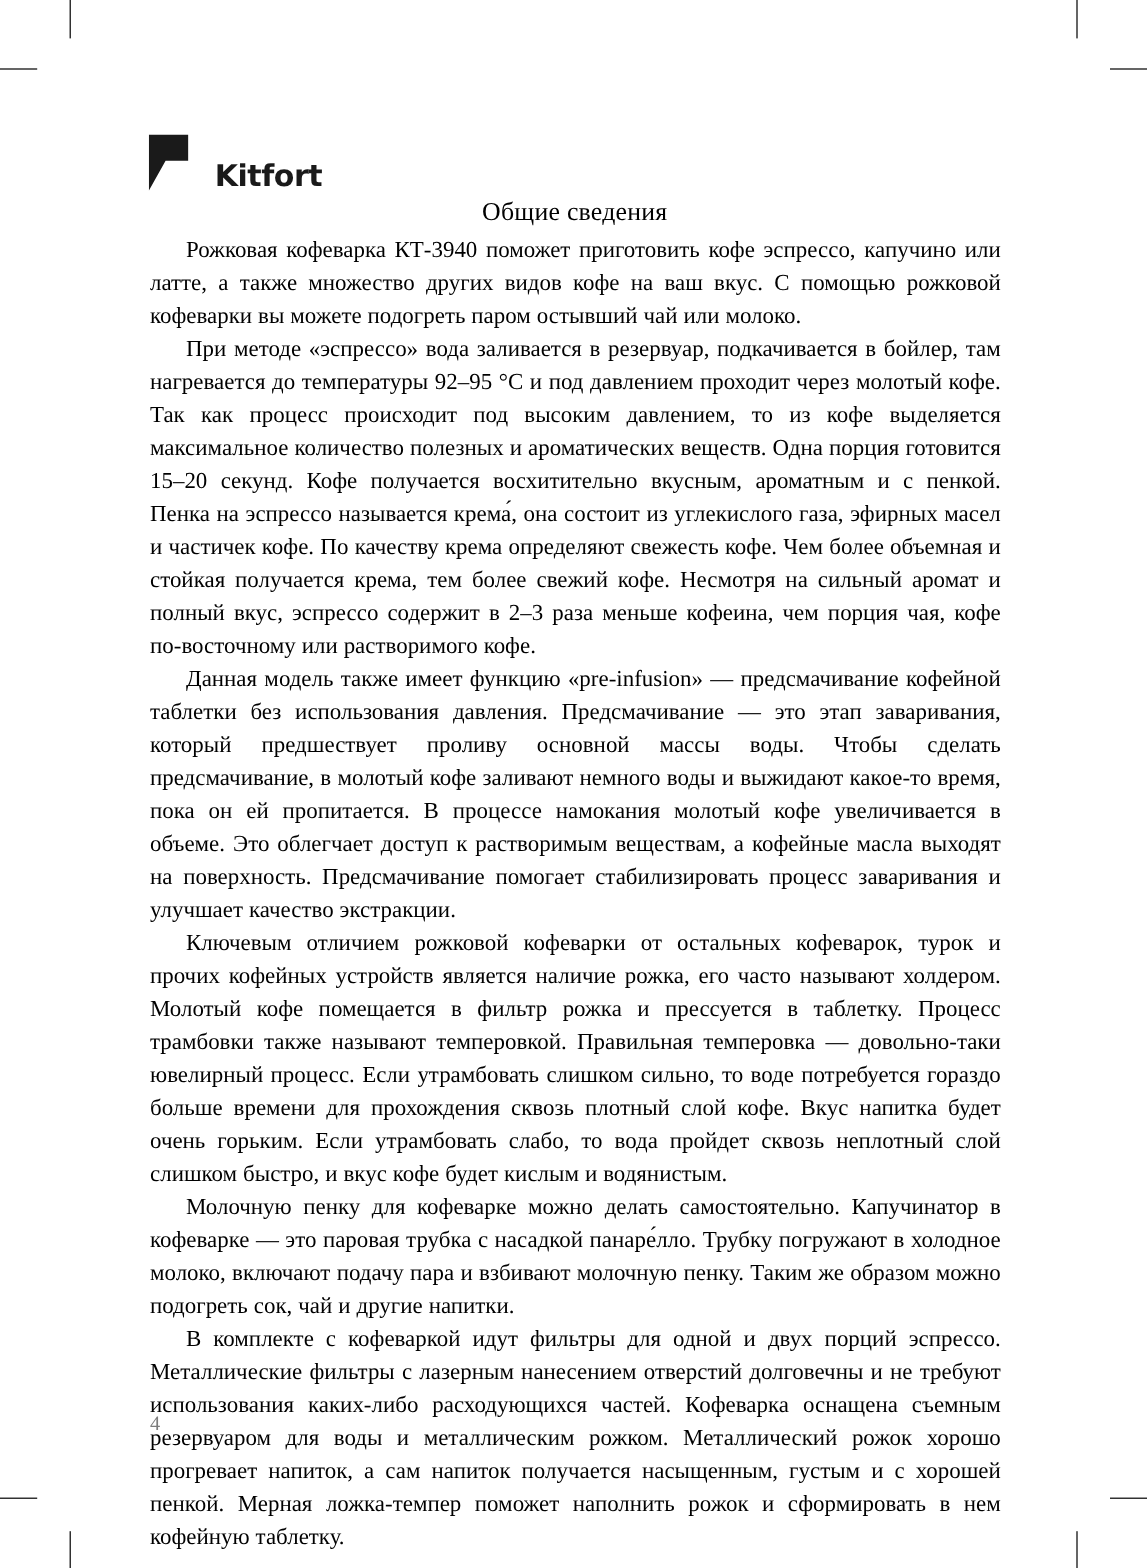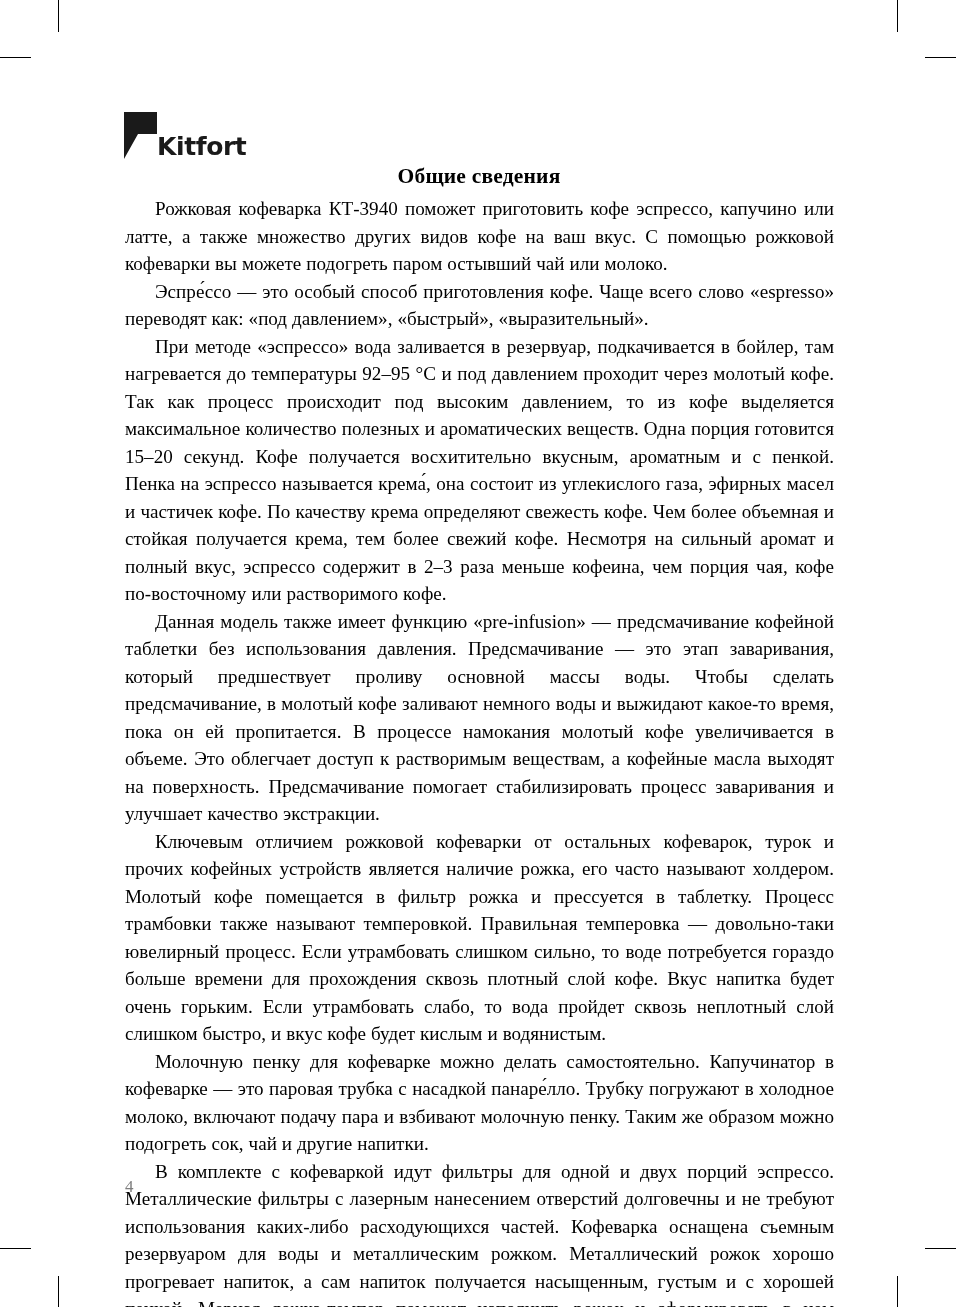--- a/index.html
+++ b/index.html
@@ -40,21 +40,21 @@
   .crop-br-v { left: 897px; top: 1276px; height: 31px; }
   .crop-br-h { left: 925px; top: 1248px; width: 31px;  }
 
   
   #logo {
     position: absolute;
     left: 124px;
     top: 108px;
     display: flex;
     align-items: flex-end;
-    gap: 0;
+    gap: 22px;
     height: 54px;
   }
   #logo-mark {
     width: 33px;
     height: 50px;
     display: block;
   }
   #logo-wordmark {
     font-family: "DejaVu Sans", "Liberation Sans", sans-serif;
     font-weight: 700;
@@ -66,21 +66,21 @@
   }
 
   
   #section-heading {
     position: absolute;
     left: 125px;
     top: 150px;
     width: 708px;
     text-align: center;
     font-family: "Liberation Serif", "DejaVu Serif", serif;
-    font-weight: 700;
+    font-weight: 400;
     font-size: 21.5px;
     line-height: 1.15;
     letter-spacing: 0.2px;
     color: #000000;
   }
 
   
   #body-column {
     position: absolute;
     left: 125px;
@@ -128,21 +128,20 @@
     <svg id="logo-mark" viewBox="0 0 33 50" xmlns="http://www.w3.org/2000/svg" aria-hidden="true">
       <path d="M0 0 H33 V22 H14 L0 47 Z" fill="#1a1a1a"></path>
     </svg>
     <span id="logo-wordmark">Kitfort</span>
   </div>
 
   <h1 id="section-heading">Общие сведения</h1>
 
   <div id="body-column">
     <p>Рожковая кофеварка КТ-3940 поможет приготовить кофе эспрессо, капучино или латте, а также множество других видов кофе на ваш вкус. С помощью рожковой кофеварки вы можете подогреть паром остывший чай или молоко.</p>
-    <p>Эспре́ссо — это особый способ приготовления кофе. Чаще всего слово «espresso» переводят как: «под давлением», «быстрый», «выразительный».</p>
     <p>При методе «эспрессо» вода заливается в резервуар, подкачивается в бойлер, там нагревается до температуры 92–95 °C и под давлением проходит через молотый кофе. Так как процесс происходит под высоким давлением, то из кофе выделяется максимальное количество полезных и ароматических веществ. Одна порция готовится 15–20 секунд. Кофе получается восхитительно вкусным, ароматным и с пенкой. Пенка на эспрессо называется крема́, она состоит из углекислого газа, эфирных масел и частичек кофе. По качеству крема определяют свежесть кофе. Чем более объемная и стойкая получается крема, тем более свежий кофе. Несмотря на сильный аромат и полный вкус, эспрессо содержит в 2–3 раза меньше кофеина, чем порция чая, кофе по-восточному или растворимого кофе.</p>
     <p>Данная модель также имеет функцию «pre-infusion» — предсмачивание кофейной таблетки без использования давления. Предсмачивание — это этап заваривания, который предшествует проливу основной массы воды. Чтобы сделать предсмачивание, в молотый кофе заливают немного воды и выжидают какое-то время, пока он ей пропитается. В процессе намокания молотый кофе увеличивается в объеме. Это облегчает доступ к растворимым веществам, а кофейные масла выходят на поверхность. Предсмачивание помогает стабилизировать процесс заваривания и улучшает качество экстракции.</p>
     <p>Ключевым отличием рожковой кофеварки от остальных кофеварок, турок и прочих кофейных устройств является наличие рожка, его часто называют холдером. Молотый кофе помещается в фильтр рожка и прессуется в таблетку. Процесс трамбовки также называют темперовкой. Правильная темперовка — довольно-таки ювелирный процесс. Если утрамбовать слишком сильно, то воде потребуется гораздо больше времени для прохождения сквозь плотный слой кофе. Вкус напитка будет очень горьким. Если утрамбовать слабо, то вода пройдет сквозь неплотный слой слишком быстро, и вкус кофе будет кислым и водянистым.</p>
     <p>Молочную пенку для кофеварке можно делать самостоятельно. Капучинатор в кофеварке — это паровая трубка с насадкой панаре́лло. Трубку погружают в холодное молоко, включают подачу пара и взбивают молочную пенку. Таким же образом можно подогреть сок, чай и другие напитки.</p>
     <p>В комплекте с кофеваркой идут фильтры для одной и двух порций эспрессо. Металлические фильтры с лазерным нанесением отверстий долговечны и не требуют использования каких-либо расходующихся частей. Кофеварка оснащена съемным резервуаром для воды и металлическим рожком. Металлический рожок хорошо прогревает напиток, а сам напиток получается насыщенным, густым и с хорошей пенкой. Мерная ложка-темпер поможет наполнить рожок и сформировать в нем кофейную таблетку.</p>
 
   </div>
 
   <div id="page-number">4</div>
 

